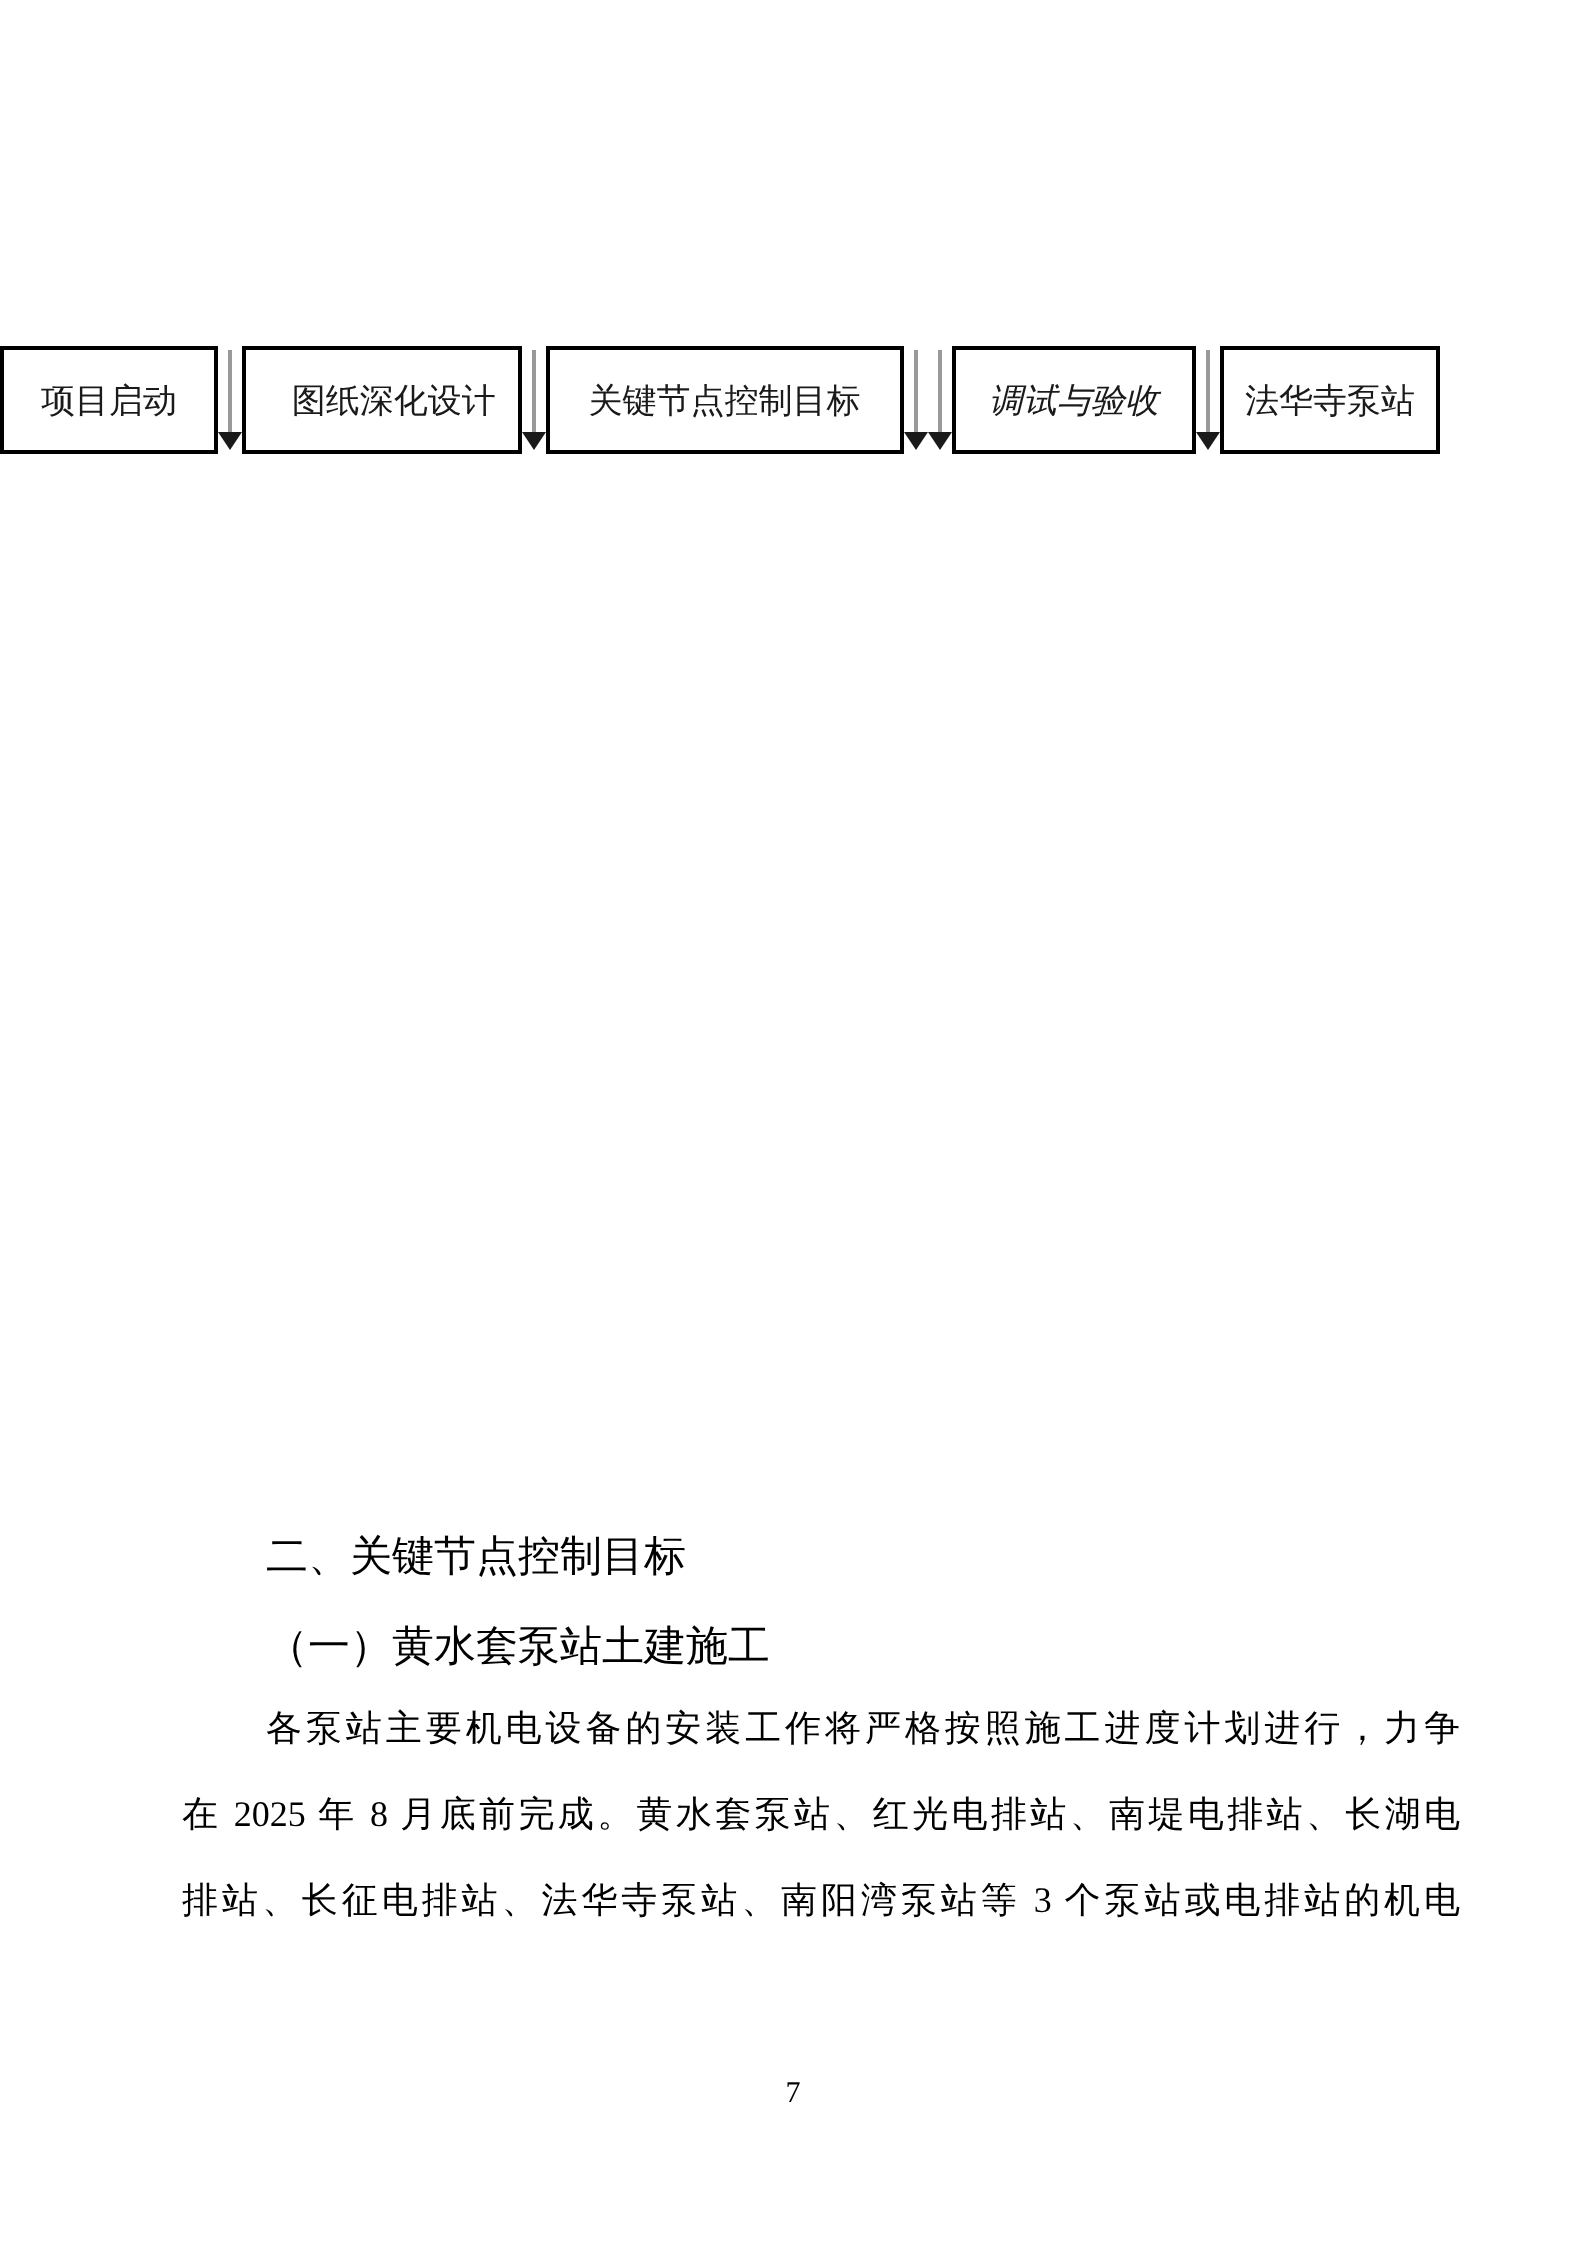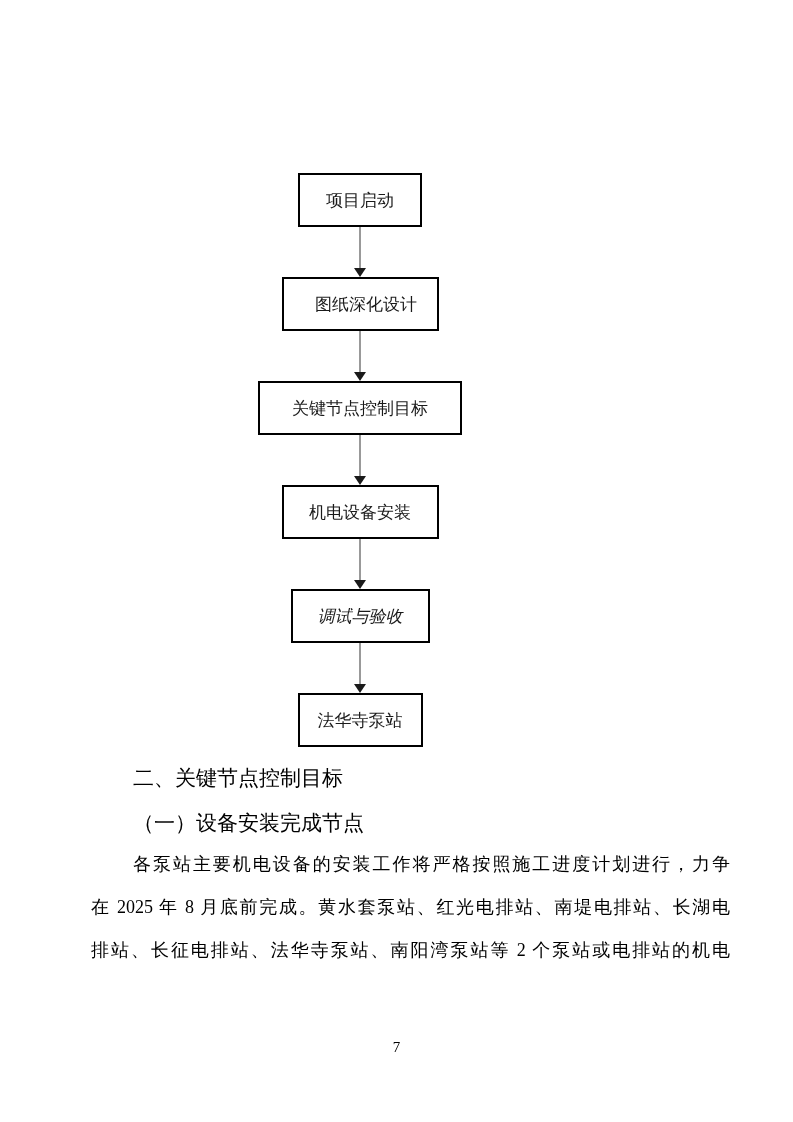--- a/index.html
+++ b/index.html
@@ -21,21 +21,21 @@
     font-size: 21px;
     line-height: 1.1;
   }
   
   .flowchart {
     position: absolute;
     top: 173px;
     left: 0;
     width: 720px;
     display: flex;
-    flex-direction: column;
+    flex-direction: row;
     align-items: center;
   }
   .fc-box {
     height: 54px;
     border: 2px solid #000000;
     background: #ffffff;
     display: flex;
     align-items: center;
     justify-content: center;
     font-family: "Liberation Sans", "DejaVu Sans", sans-serif;
@@ -122,37 +122,36 @@
     <div class="fc-box fc-w1">图纸深化设计</div>
     <div class="fc-arrow">
         <div class="line"></div>
         <div class="head"></div>
       </div>
     <div class="fc-box fc-w2">关键节点控制目标</div>
     <div class="fc-arrow">
         <div class="line"></div>
         <div class="head"></div>
       </div>
-    <div class="fc-box fc-w3">机电设备安装</div>
     <div class="fc-arrow">
         <div class="line"></div>
         <div class="head"></div>
       </div>
     <div class="fc-box fc-w4">调试与验收</div>
     <div class="fc-arrow">
         <div class="line"></div>
         <div class="head"></div>
       </div>
     <div class="fc-box fc-w5">法华寺泵站</div>
   </div>
 
   <p class="heading-1">二、关键节点控制目标</p>
-  <p class="heading-2">（一）设备安装完成节点</p>
+  <p class="heading-2">（一）黄水套泵站土建施工</p>
 
   <div class="para">
     <div class="para-line indent">各泵站主要机电设备的安装工作将严格按照施工进度计划进行，力争</div>
     <div class="para-line">在 2025 年 8 月底前完成。黄水套泵站、红光电排站、南堤电排站、长湖电</div>
-    <div class="para-line">排站、长征电排站、法华寺泵站、南阳湾泵站等 2 个泵站或电排站的机电</div>
+    <div class="para-line">排站、长征电排站、法华寺泵站、南阳湾泵站等 3 个泵站或电排站的机电</div>
   </div>
 
   <div class="page-number">7</div>
 
 </div>
 
 </body></html>

